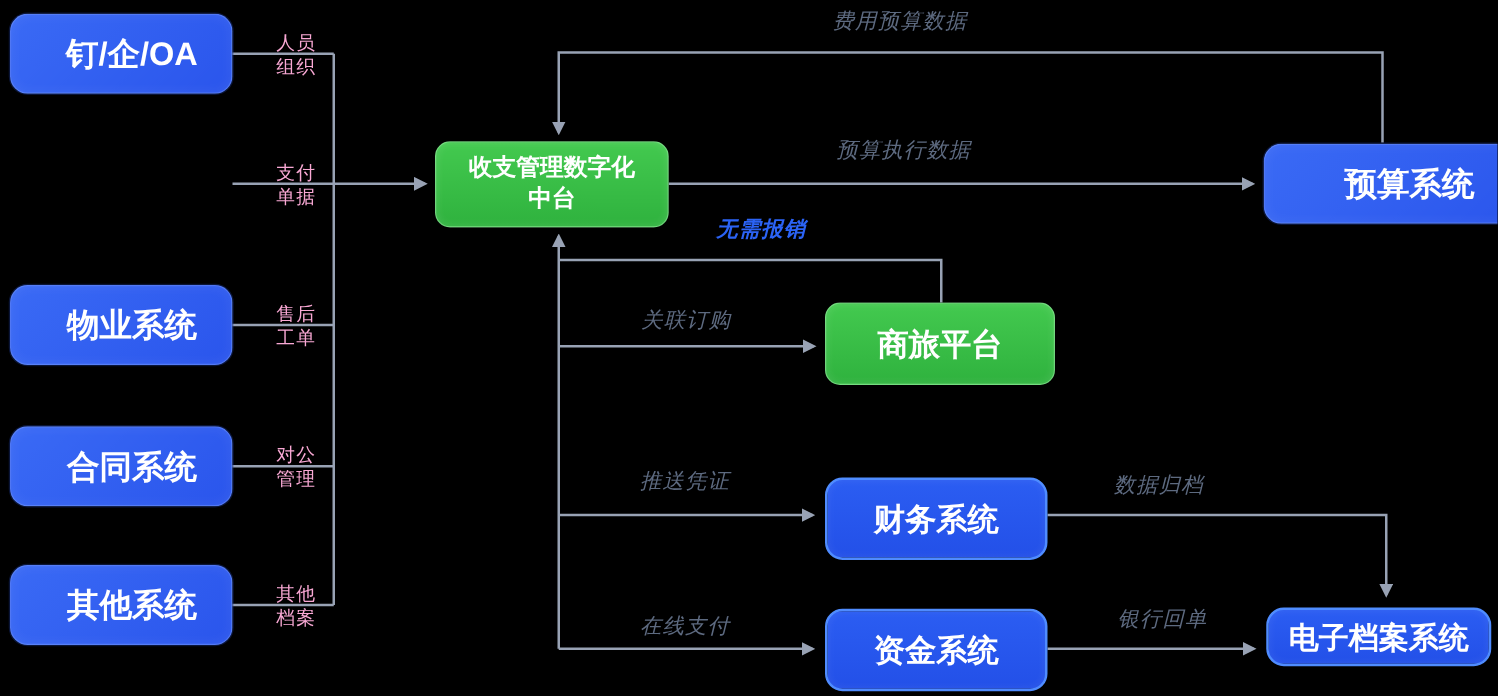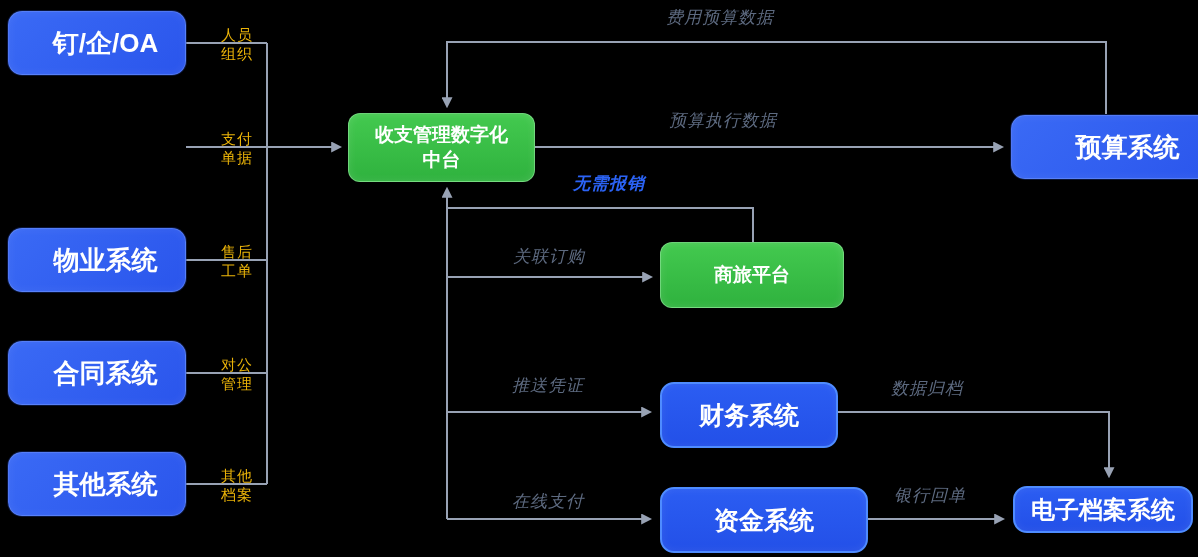--- a/index.html
+++ b/index.html
@@ -31,21 +31,21 @@
     border:1px solid rgba(160,235,170,.55);
     border-radius:12px;
     box-shadow:inset 0 0 8px rgba(255,255,255,.12);
   }
   .src{left:8px;width:178px;height:64px;font-size:26px;}
   .edge-label{
     position:absolute;z-index:3;color:#5d6a80;font-size:17px;white-space:nowrap;
     transform:translate(-50%,-50%);letter-spacing:1px;font-style:italic;
   }
   .edge-label-2line{
-    position:absolute;z-index:3;color:#eab308;font-size:15px;line-height:19px;
+    position:absolute;z-index:3;color:#f9a8d4;font-size:15px;line-height:19px;
     text-align:left;transform:translate(-50%,-50%);white-space:nowrap;letter-spacing:1px;
   }
   .edge-label-highlight{color:#2b63f5;font-weight:bold;}
   .hub-text{line-height:1.3;font-size:19px;}
 </style>
 </head>
 <body>
 
 <div class="stage">
 
@@ -124,29 +124,29 @@
     <div>
       <div>收支管理数字化</div>
       <div>中台</div>
     </div>
   </div>
 
   <div class="node node-blue" style="left:1011px;top:115px;width:216px;height:64px;font-size:26px">
     <span>预算系统</span>
   </div>
 
-  <div class="node node-green" style="left:660px;top:242px;width:184px;height:66px;font-size:19px">
+  <div class="node node-green" style="left:660px;top:242px;width:184px;height:66px;font-size:25px">
     <span>商旅平台</span>
   </div>
 
   <div class="node node-blue-bordered" style="left:660px;top:382px;width:178px;height:66px;font-size:25px">
     <span>财务系统</span>
   </div>
 
-  <div class="node node-blue-bordered" style="left:660px;top:487px;width:208px;height:66px;font-size:25px">
+  <div class="node node-blue-bordered" style="left:660px;top:487px;width:178px;height:66px;font-size:25px">
     <span>资金系统</span>
   </div>
 
   <div class="node node-blue-bordered" style="left:1013px;top:486px;width:180px;height:47px;font-size:24px">
     <span>电子档案系统</span>
   </div>
 
   <span class="edge-label" style="left:720px;top:17px">费用预算数据</span>
   <span class="edge-label" style="left:723px;top:120px">预算执行数据</span>
   <span class="edge-label edge-label-highlight" style="left:609px;top:183px">无需报销</span>

